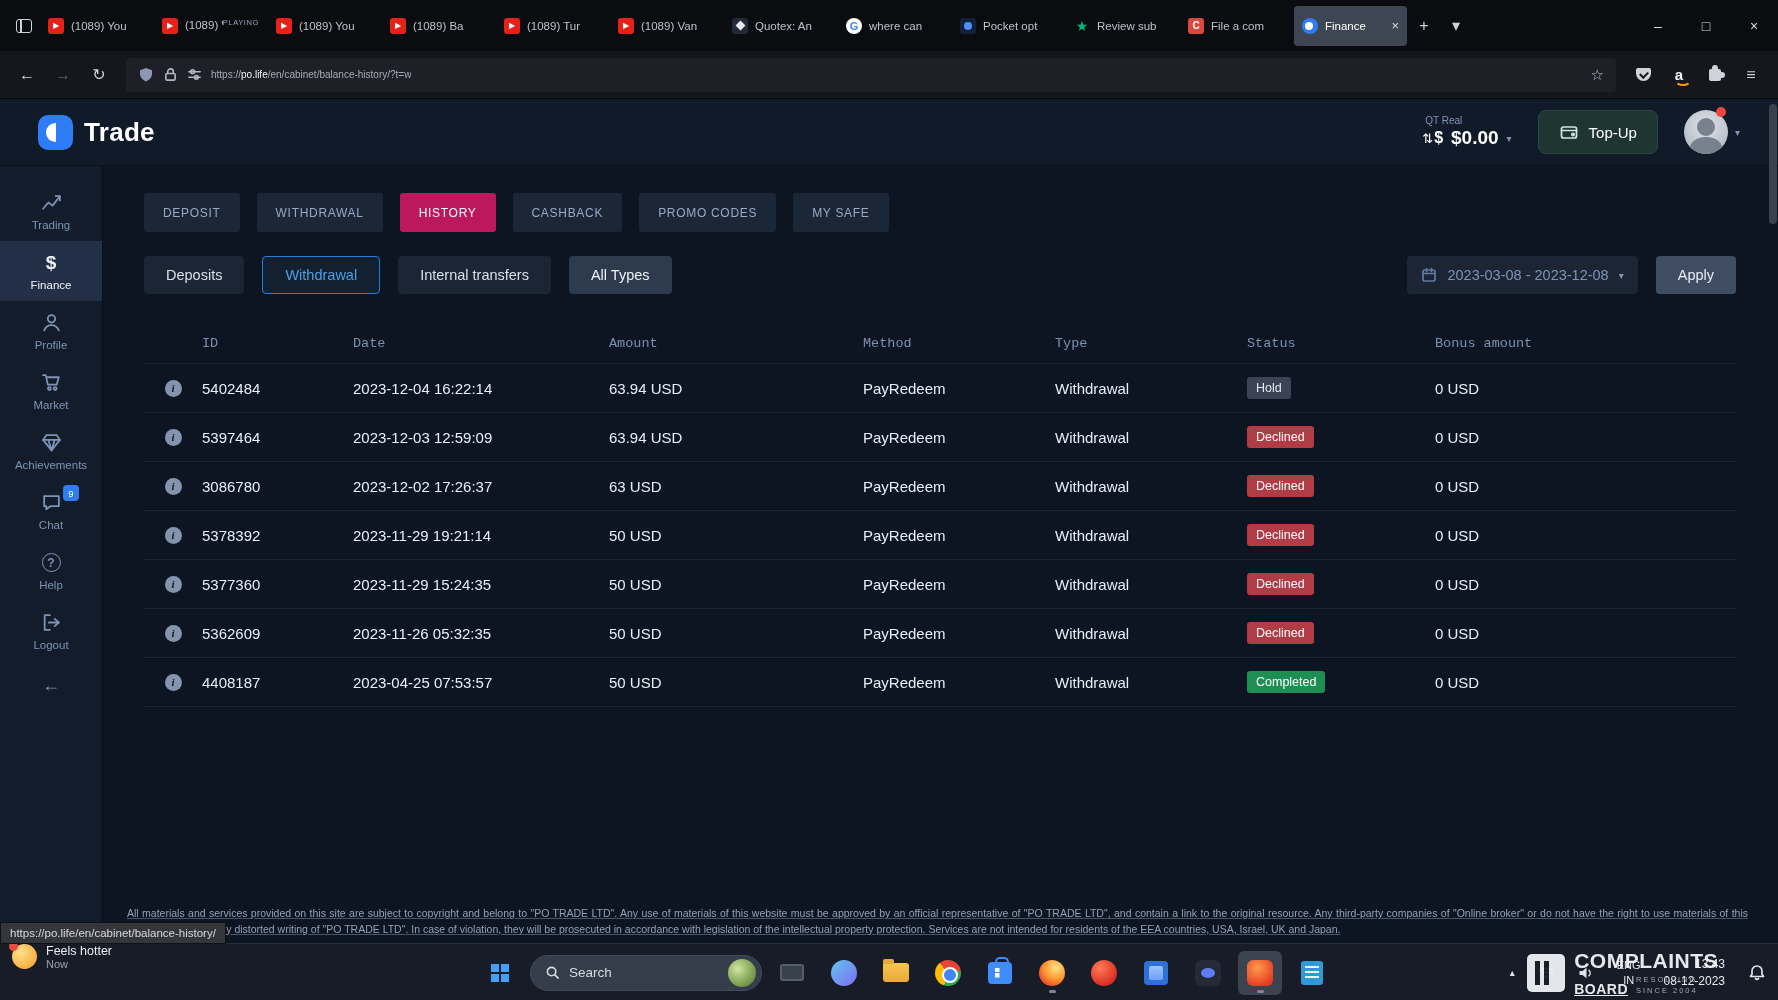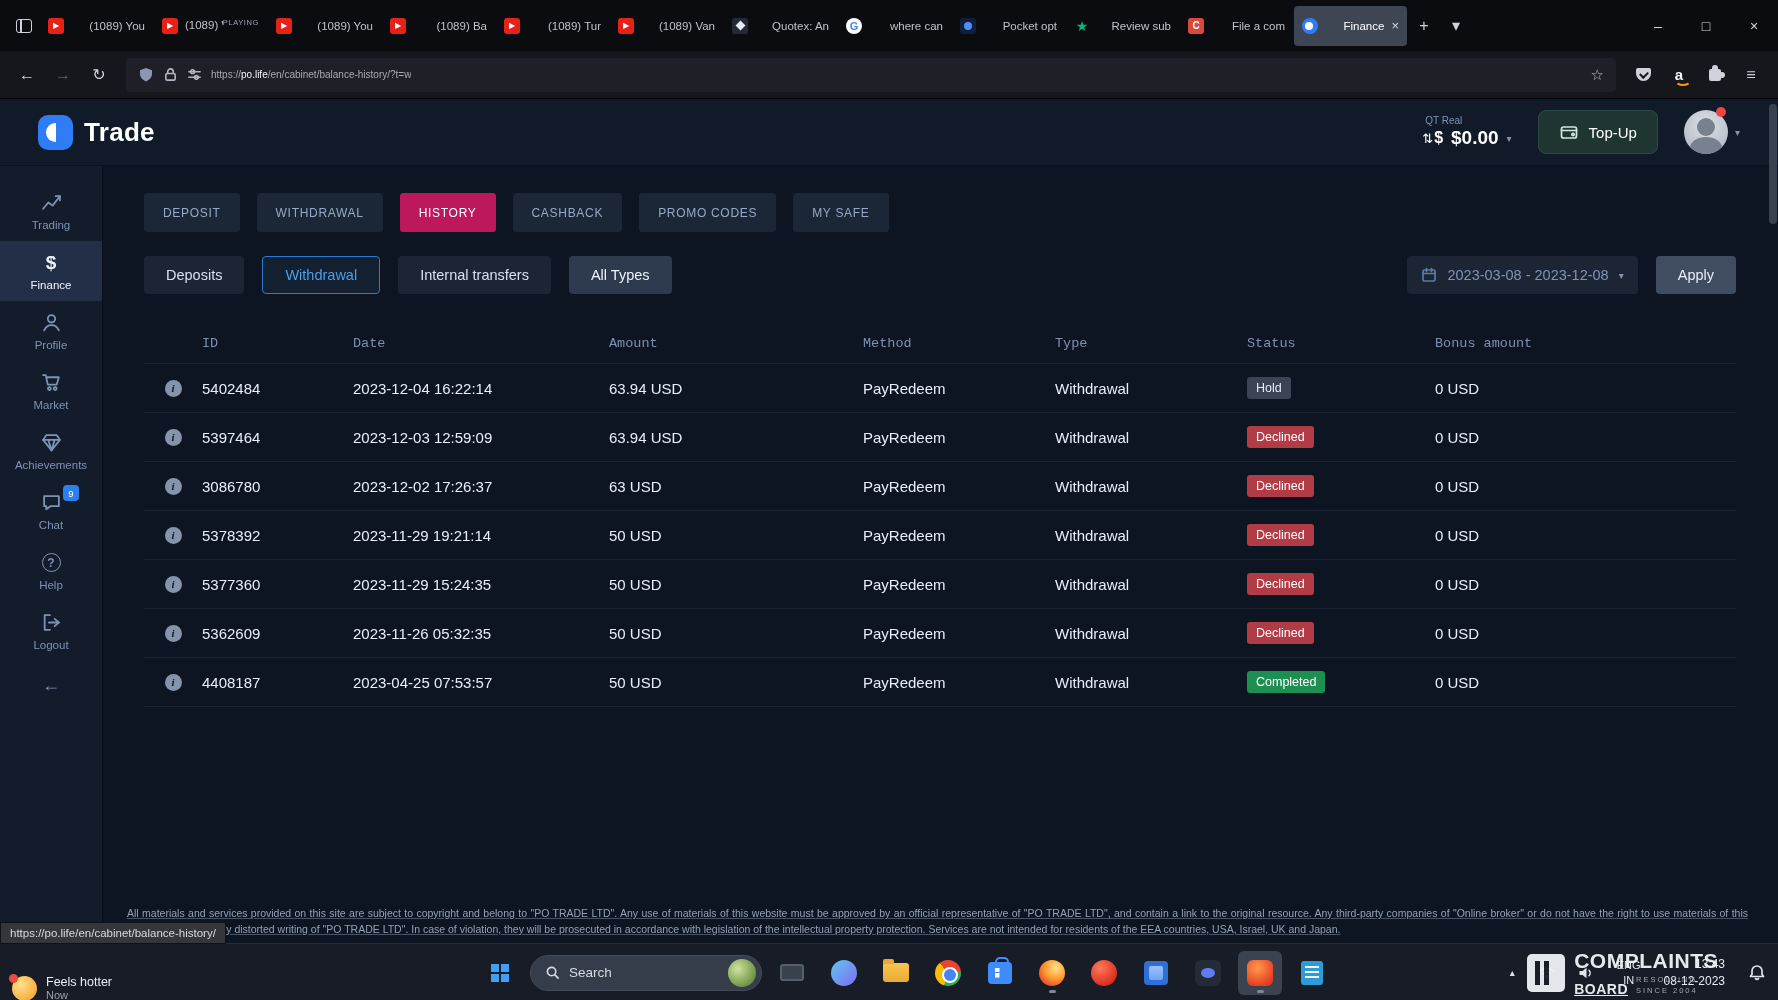--- a/index.html
+++ b/index.html
@@ -5,21 +5,21 @@
   * { box-sizing: border-box; margin: 0; padding: 0; }
   body { margin:0; background:#000; font-family:"Liberation Sans", sans-serif; }
   .screen { position:relative; width:1778px; height:1000px; background:#0d1522; overflow:hidden; }
 
   
   .tabbar { position:absolute; top:0; left:0; right:0; height:51px; background:#0b0c10; display:flex; align-items:center; padding-left:8px; }
   .tb-btn { width:32px; height:32px; border-radius:4px; display:flex; align-items:center; justify-content:center; color:#cfd2da; font-size:16px; flex:0 0 auto; }
   .tabs { display:flex; align-items:center; height:100%; }
   .tab { width:113px; height:40px; border-radius:4px; display:flex; align-items:center; gap:7px; padding:0 8px; color:#bfc2ca; font-size:11.5px; margin-right:1px; overflow:hidden; white-space:nowrap; flex:0 0 auto; }
   .tab.active { background:#3e4654; color:#fff; }
-  .tab-title { overflow:hidden; text-overflow:clip; flex:1;text-align:right; }
+  .tab-title { overflow:hidden; text-overflow:clip; flex:1; }
   .tab-col { display:flex; line-height:1.15; overflow:hidden; }
   .tab-sub { font-size:7.5px; letter-spacing:.6px; color:#98a2b3; }
   .tab-close { font-size:13px; color:#d7dae1; flex:0 0 auto; }
   .fav { width:16px; height:16px; border-radius:3px; display:flex; align-items:center; justify-content:center; flex:0 0 auto; font-size:8px; }
   .fav-yt { background:#e62117; color:#fff; }
   .fav-quotex { background:#232936; } .fav-quotex i { display:block; width:7px; height:7px; background:#e8eaf2; transform:rotate(45deg); }
   .fav-google { background:#fff; border-radius:50%; color:#4285f4; font-weight:bold; font-size:11px; }
   .fav-po { background:#10203b; } .fav-po i { display:block; width:8px; height:8px; border-radius:50%; background:#4f8ef7; }
   .fav-trust { background:transparent; color:#00b67a; font-size:14px; }
   .fav-complaints { background:#d94a3d; color:#fff; font-weight:bold; font-size:10px; }
@@ -107,21 +107,21 @@
 
   .site-footer { position:absolute; left:24px; right:30px; top:740px; font-size:10.5px; color:#93a1b5; line-height:15.5px; text-align:justify; text-decoration:underline; text-decoration-color:rgba(150,165,190,.45); }
 
   .status-tooltip { position:absolute; left:0; top:922px; height:22px; background:#35353c; border:1px solid #121214; color:#d8d9de; font-size:11.5px; display:flex; align-items:center; padding:0 9px; z-index:20; }
 
   .page-scrollbar { position:absolute; right:1px; top:100px; bottom:58px; width:8px; }
   .page-scrollbar .thumb { position:absolute; top:4px; right:0; width:8px; height:120px; border-radius:4px; background:#39414e; }
 
   
   .taskbar { position:absolute; left:0; right:0; bottom:0; height:57px; background:#171c26; border-top:1px solid #262d3a; z-index:10; }
-  .weather { position:absolute; left:12px; top:0; height:57px; display:flex; align-items:flex-end; gap:9px; }
+  .weather { position:absolute; left:12px; top:0; height:57px; display:flex; align-items:flex-start; gap:9px; }
   .weather-ic { width:25px; height:25px; border-radius:50%; background:radial-gradient(circle at 35% 35%, #ffe08a, #f59b23); position:relative; }
   .weather-ic::after { content:""; position:absolute; left:-3px; top:-2px; width:9px; height:9px; border-radius:50%; background:#e84d3d; }
   .weather-t1 { font-size:12.5px; color:#e9ecf1; }
   .weather-t2 { font-size:11px; color:#98a1b0; }
   .tb-center { position:absolute; left:478px; top:0; height:57px; display:flex; align-items:center; gap:8px; }
   .tk-tile { width:44px; height:44px; border-radius:6px; display:flex; align-items:center; justify-content:center; position:relative; }
   .tk-tile.open::after { content:""; position:absolute; bottom:2px; left:19px; width:7px; height:3px; border-radius:2px; background:#7d8696; }
   .tk-tile.focused { background:#3b4250; }
   .search-pill { width:232px; height:36px; border-radius:18px; background:#363d4a; border:1px solid #434b5a; display:flex; align-items:center; gap:9px; padding:0 5px 0 14px; color:#d6dae1; font-size:13.5px; }
   .search-img { width:28px; height:28px; border-radius:50%; margin-left:auto; background:radial-gradient(circle at 35% 35%, #cfe3a0, #7fa052 60%, #4e6a33); }

